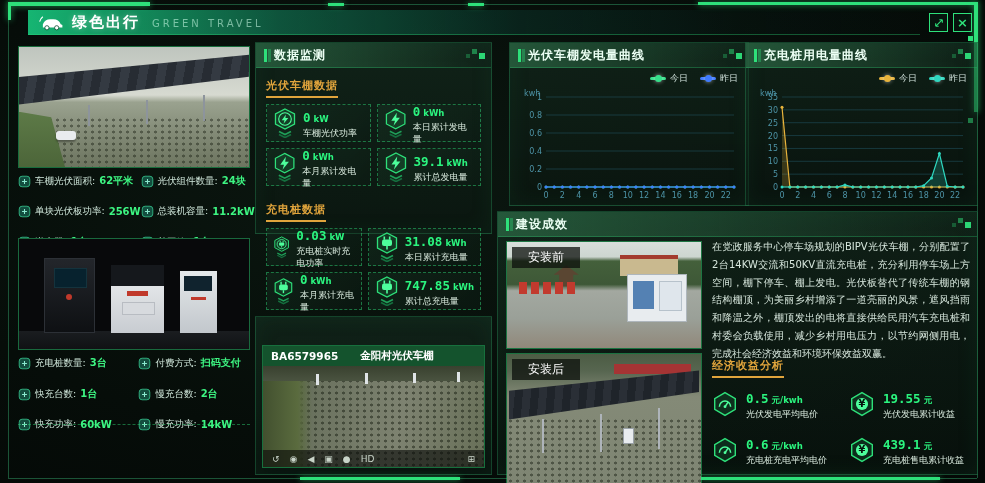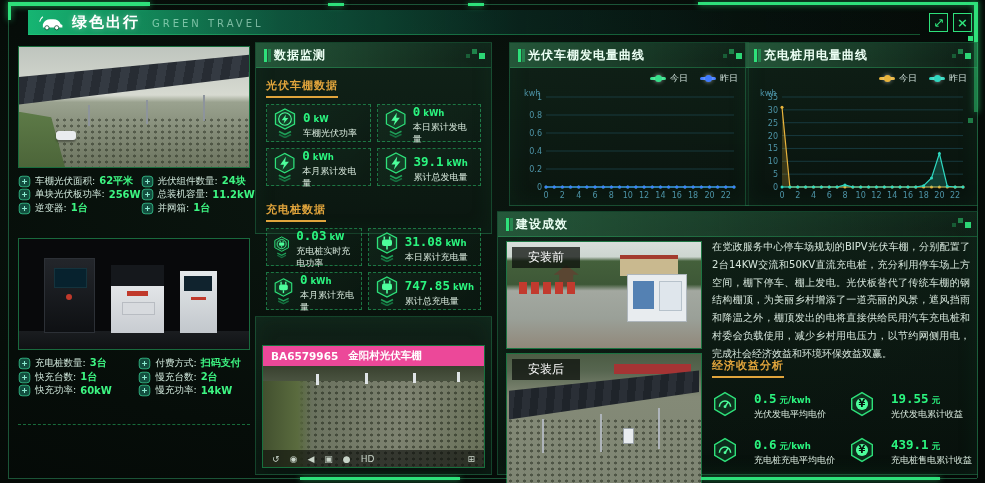--- a/index.html
+++ b/index.html
@@ -33,21 +33,21 @@
   .accent{width:3px;height:13px;background:#2ee07a;margin-right:7px;box-shadow:4px 0 0 rgba(46,224,122,.35);}
   .panel-title{font-size:12px;font-weight:bold;color:#ecfff4;letter-spacing:1px;}
   .deco{position:absolute;right:6px;top:4px;width:26px;height:14px;}
   .deco span{position:absolute;background:#2ee07a;}
   .deco .d1{width:6px;height:6px;right:0;top:6px;opacity:.95;}
   .deco .d2{width:5px;height:5px;right:8px;top:2px;opacity:.5;}
   .deco .d3{width:4px;height:4px;right:15px;top:7px;opacity:.3;}
   .gold-title{display:inline-block;font-size:11px;font-weight:bold;color:#e0a43c;letter-spacing:1px;
     border-bottom:2px solid #e0a43c;padding-bottom:3px;}
   
-  .stats-grid{position:absolute;display:grid;grid-template-columns:1.08fr 1fr;row-gap:0;align-content:start;}
+  .stats-grid{position:absolute;display:grid;grid-template-columns:1.08fr 1fr;row-gap:17px;align-content:start;}
   .stat-row{display:flex;align-items:center;gap:4px;font-size:9.5px;white-space:nowrap;}
   .stat-label{color:#cfe6da;}
   .stat-value{color:#3df582;font-weight:bold;font-size:10px;}
   .dashed-sep{position:absolute;border-top:1px dashed rgba(46,224,122,.45);}
   
   .photo{position:absolute;border:1px solid rgba(46,224,122,.45);box-sizing:border-box;overflow:hidden;}
   .tag{position:absolute;top:5px;left:5px;background:rgba(12,16,12,.75);color:#fff;font-size:12px;padding:2px 16px;z-index:5;}
   .pav{background-image:radial-gradient(circle, rgba(22,28,16,.55) 1.3px, transparent 1.7px);background-size:7px 6px;}
   
   .panel-body{padding:6px 10px;}
@@ -61,30 +61,30 @@
   .card-label{font-size:9px;color:#d9eade;margin-top:1px;}
   
   .chart-legend{position:absolute;top:29px;right:10px;display:flex;gap:12px;align-items:center;z-index:3;}
   .legend-item{display:flex;align-items:center;gap:4px;cursor:pointer;}
   .legend-mark{width:16px;height:3px;border-radius:2px;position:relative;}
   .legend-dot{position:absolute;left:5px;top:-2px;width:7px;height:7px;border-radius:50%;box-shadow:0 0 4px rgba(255,255,255,.6);}
   .legend-label{font-size:9px;color:#cfe0da;}
   .chart-plot{position:absolute;left:6px;top:44px;}
   
   .video-box{position:absolute;left:6px;top:28px;right:6px;bottom:6px;border:1px solid rgba(46,224,122,.5);background:#000;}
-  .video-titlebar{height:20px;background:#ec4899;color:#fff;font-size:10.5px;font-weight:bold;display:flex;align-items:center;gap:10px;padding:0 8px;}
+  .video-titlebar{height:20px;background:#14532d;color:#fff;font-size:10.5px;font-weight:bold;display:flex;align-items:center;gap:22px;padding:0 8px;}
   .video-scene{position:absolute;top:20px;left:0;right:0;bottom:0;overflow:hidden;
     background:linear-gradient(100deg,#55604a 0%,#6e7562 30%,#7d8270 62%,#687058 100%);}
   .video-controls{position:absolute;bottom:0;left:0;right:0;height:17px;background:rgba(8,10,8,.62);
     display:flex;align-items:center;gap:10px;padding:0 9px;color:#c9d4c9;font-size:9px;z-index:4;}
   .vc{cursor:pointer;} .vc:last-child{margin-left:auto;}
   
   .ach-desc{position:absolute;left:214px;top:26px;width:258px;font-size:10px;line-height:1.78;color:#d7e7dd;text-align:justify;}
   .benefits{display:grid;grid-template-columns:1fr 1fr;column-gap:14px;row-gap:14px;margin-top:10px;}
-  .benefit{display:flex;align-items:center;gap:16px;}
+  .benefit{display:flex;align-items:center;gap:8px;}
 </style>
 </head>
 <body>
 
 <svg width="0" height="0" style="position:absolute" aria-hidden="true">
   <defs>
     <symbol id="sym-chip" viewBox="0 0 16 16">
       <rect x="1.5" y="1.5" width="13" height="13" rx="3.5" fill="#134e3f" stroke="#2fae7d" stroke-width="1.2"></rect>
       <path d="M5 8h6M8 5v6" stroke="#8cead0" stroke-width="1.3"></path>
     </symbol>

